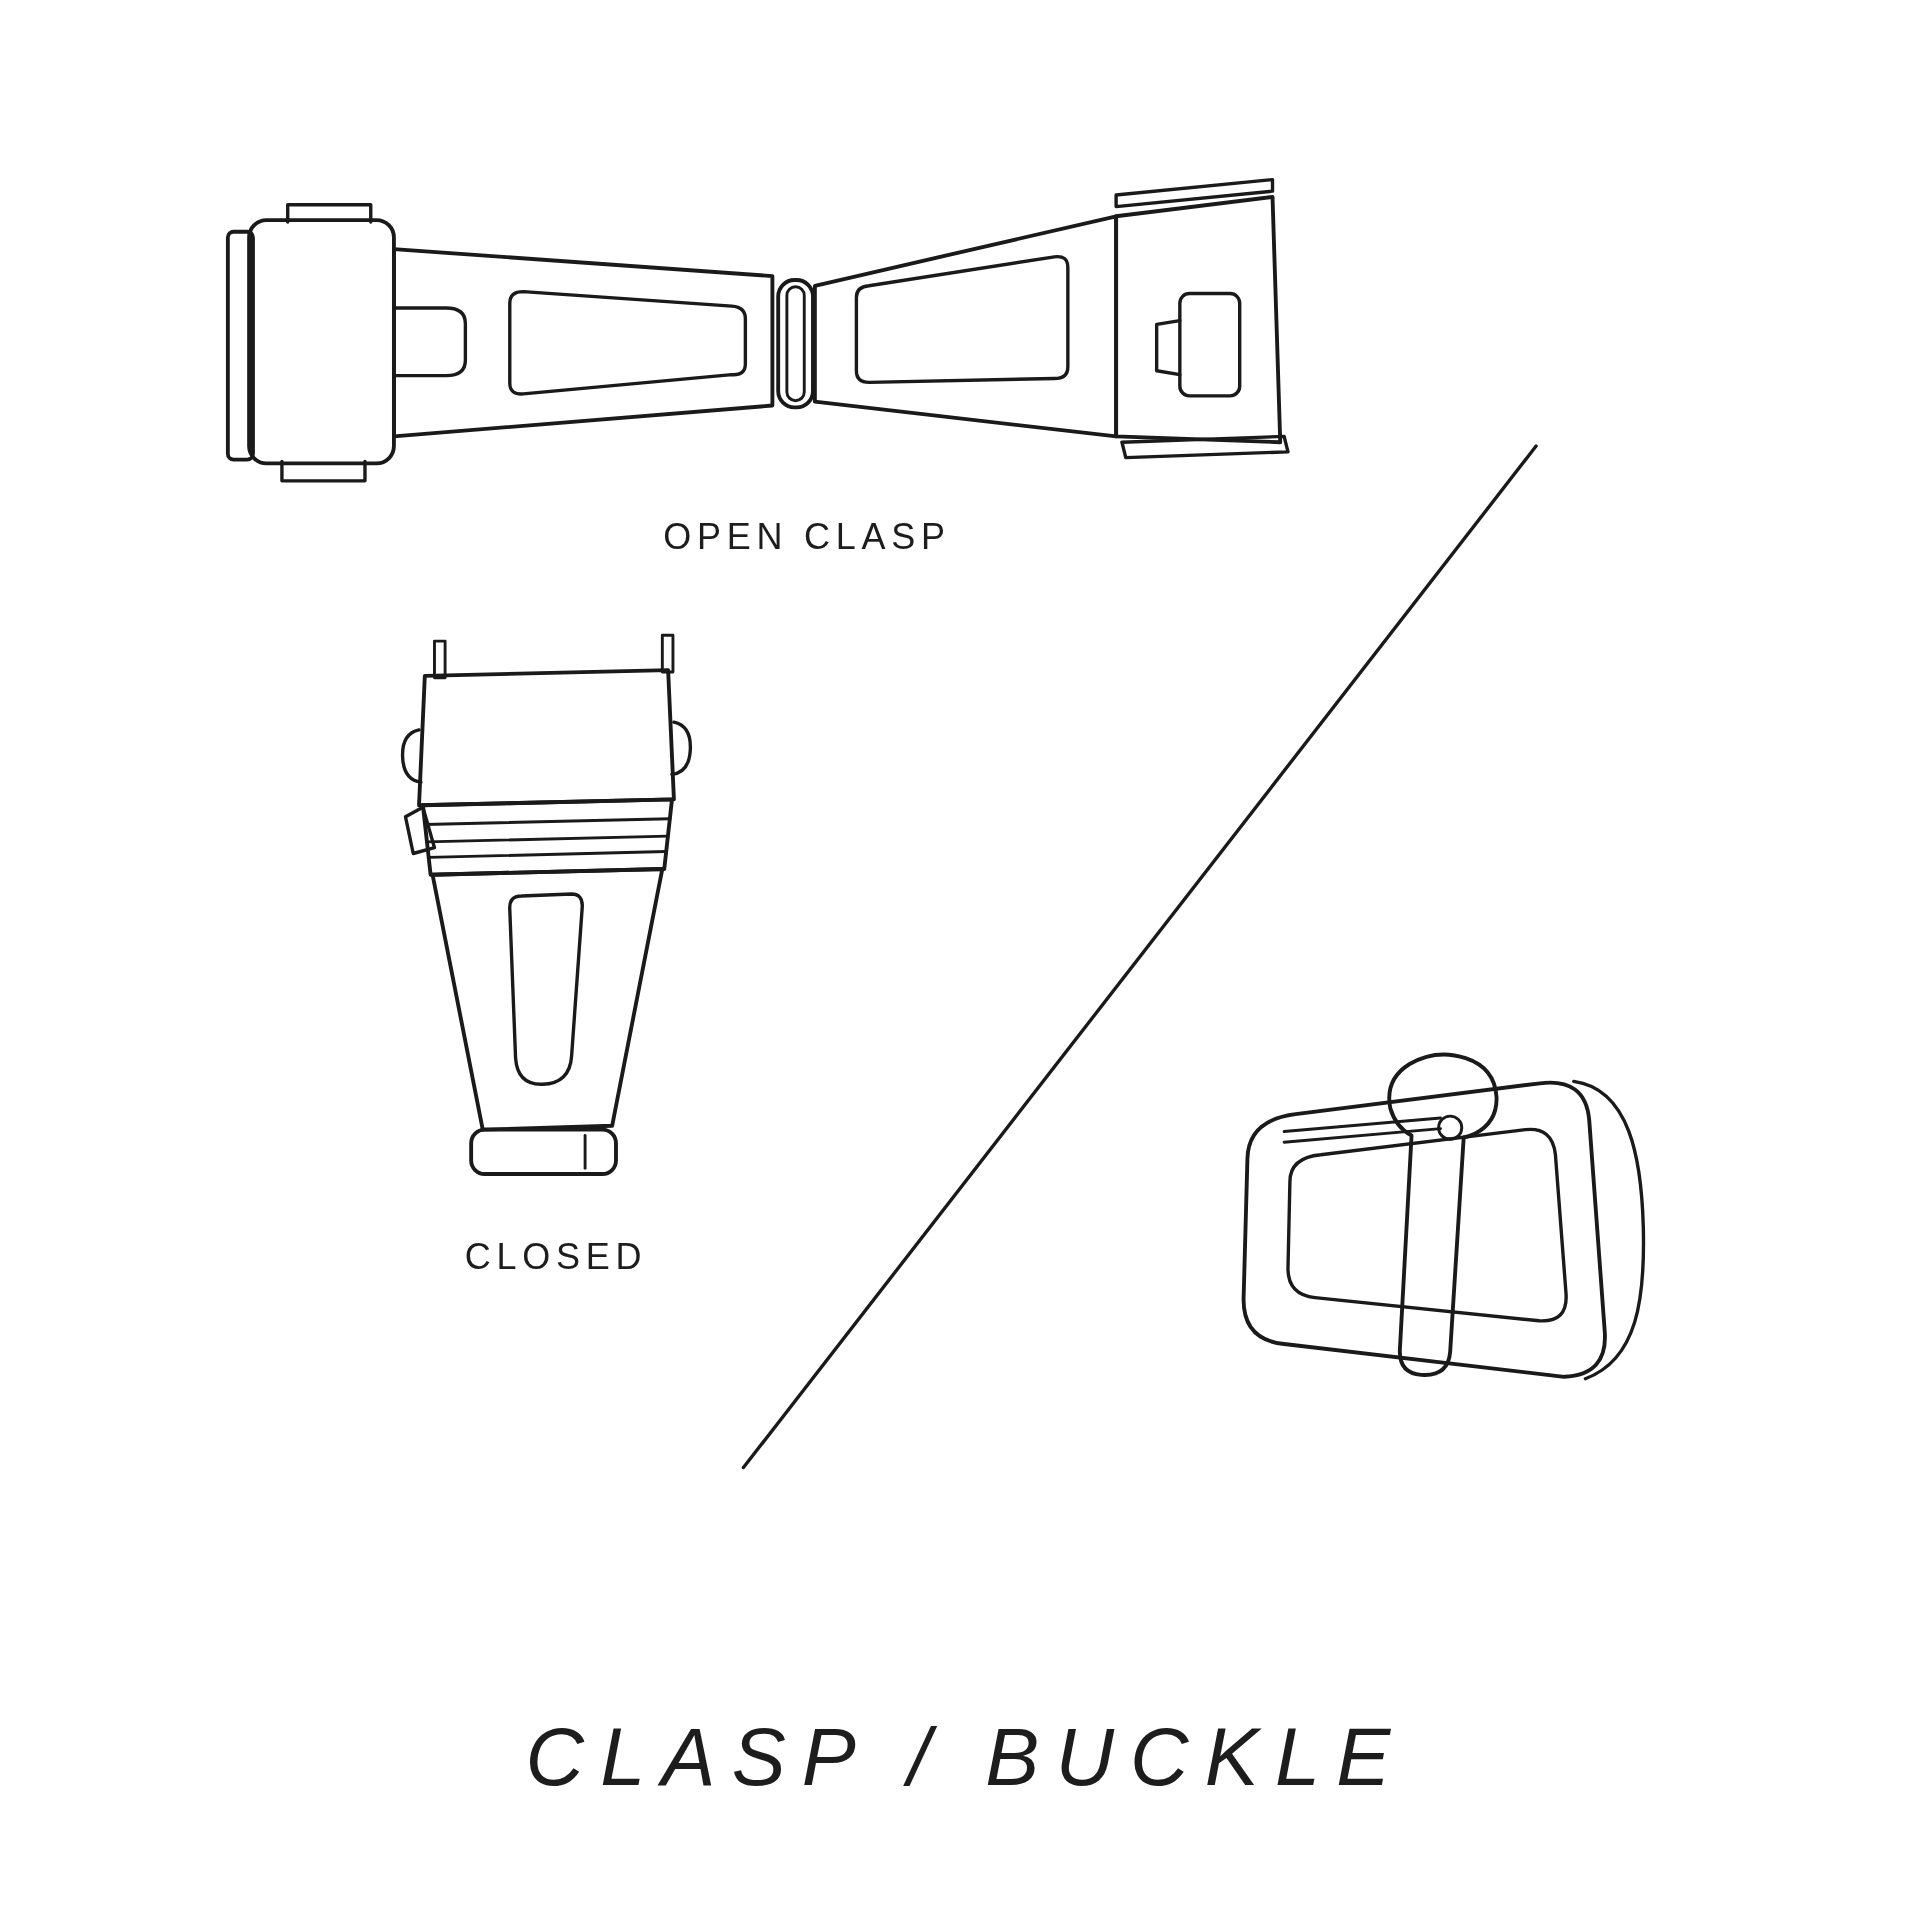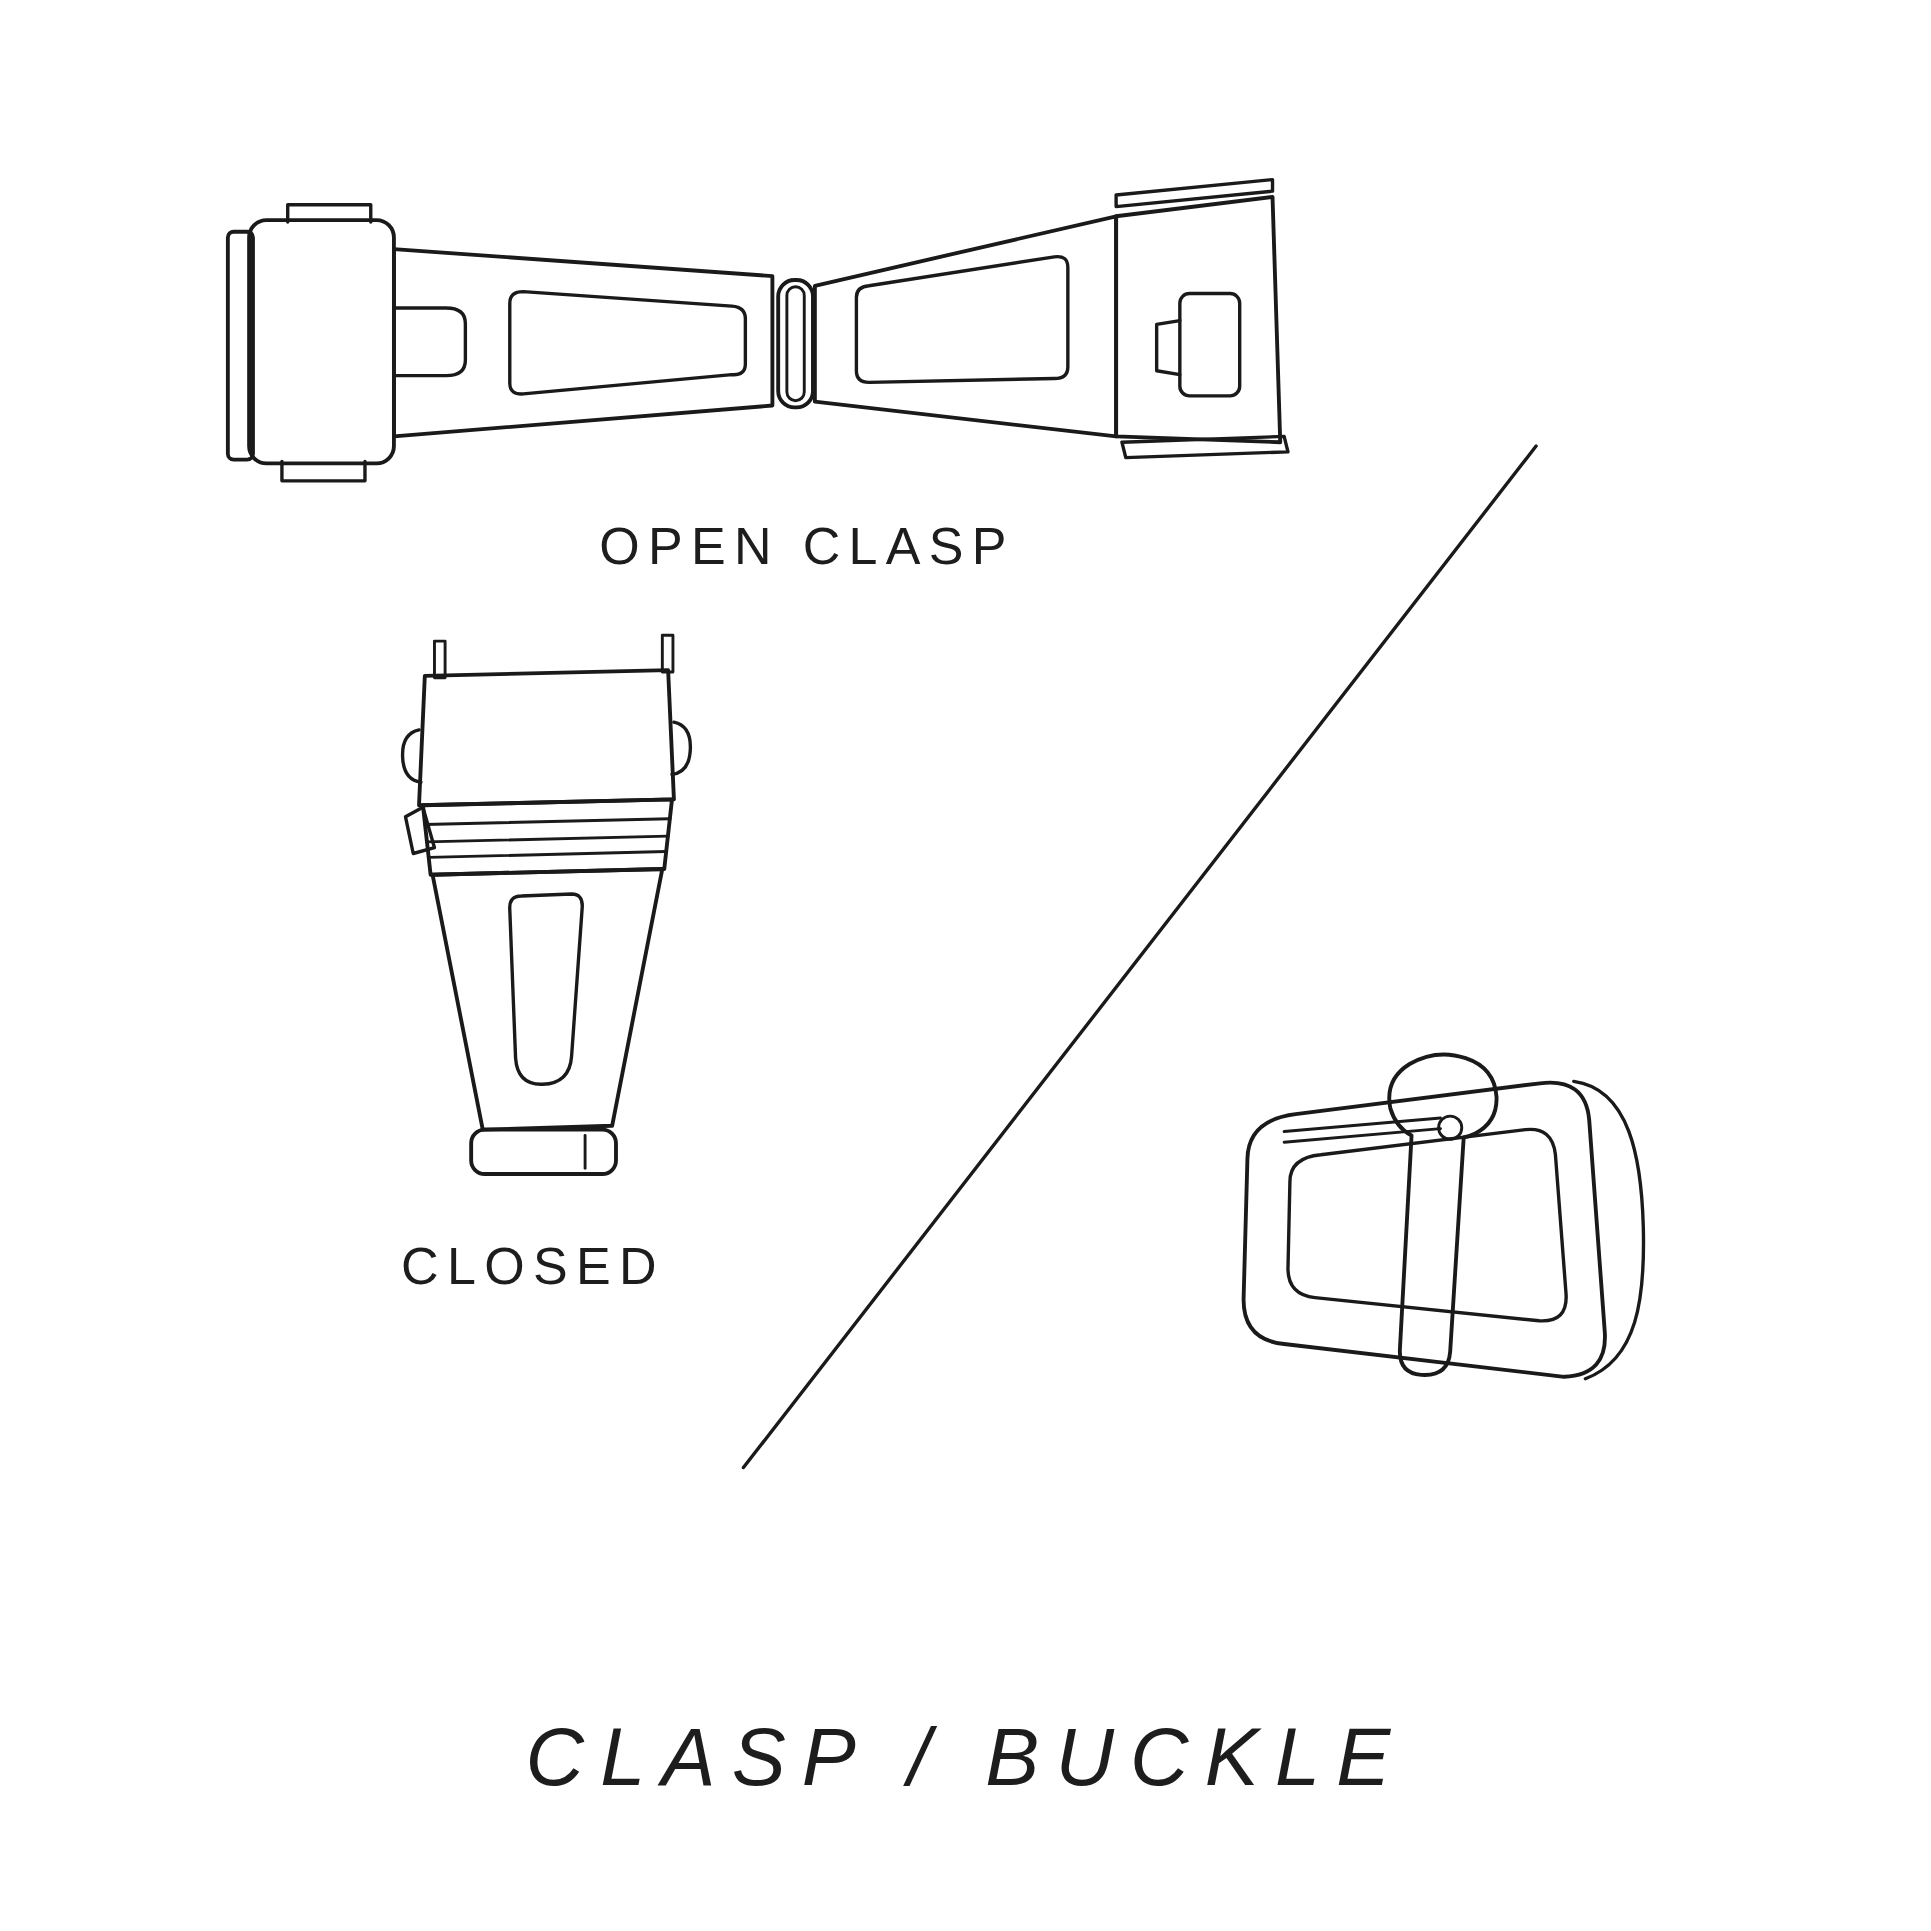--- a/index.html
+++ b/index.html
@@ -21,21 +21,21 @@
     top: 0;
   }
   .label {
     position: absolute;
     transform: translateX(-50%);
     color: #1d1d1d;
     white-space: nowrap;
     font-weight: 400;
   }
   .caption {
-    font-size: 52px;
+    font-size: 36px;
     letter-spacing: 0.16em;
   }
   .page-title {
     font-size: 81px;
     letter-spacing: 0.20em;
   }
 </style>
 </head>
 <body>
 
@@ -115,18 +115,18 @@
       <path stroke-width="3" d="M 1330,1183 L 1492,1169"></path>
 
       <circle cx="1502" cy="1168" r="12" stroke-width="3"></circle>
 
       <path d="M 1516,1178 L 1502,1400 Q 1500,1426 1472,1424 Q 1448,1422 1450,1396 L 1462,1176 Q 1446,1168 1440,1148 Q 1434,1118 1460,1102 Q 1488,1086 1518,1096 Q 1548,1106 1550,1136 Q 1551,1162 1528,1174 Q 1522,1177 1516,1178 Z"></path>
     </g>
   </svg>
 
   <div class="label caption" style="left:807px; top:516px;">OPEN CLASP</div>
 
-  <div class="label caption" style="left:533px; top:1236px;">CLOSED</div>
+  <div class="label caption" style="left:556px; top:1236px;">CLOSED</div>
 
   <div class="label page-title" style="left:966px; top:1711px;font-style:italic;">CLASP / BUCKLE</div>
 
 </div>
 
 
 </body></html>

